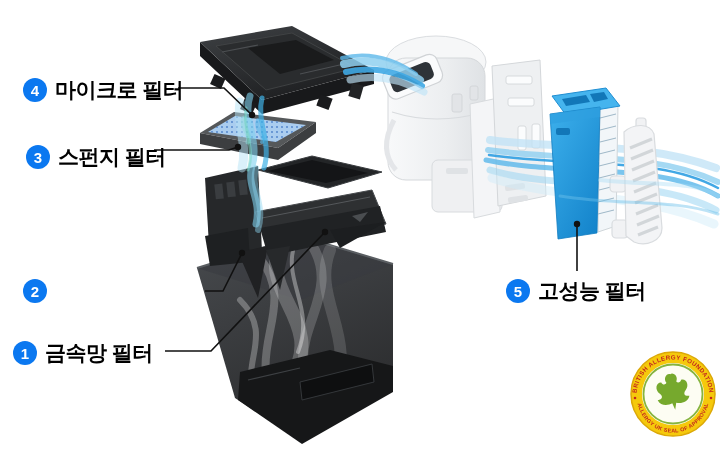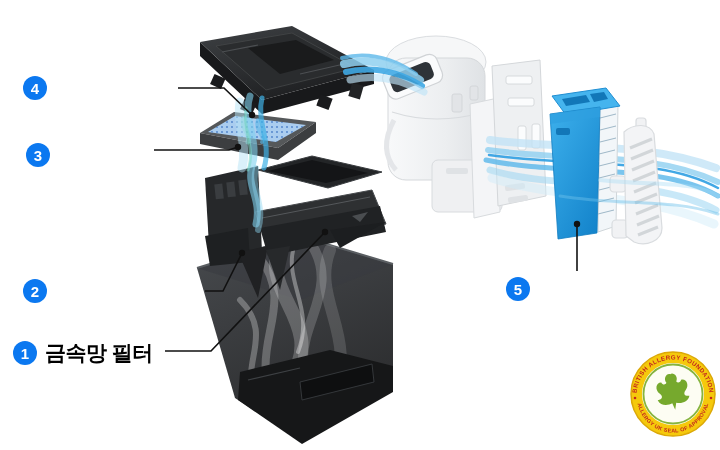--- a/index.html
+++ b/index.html
@@ -231,28 +231,31 @@
       <text font-size="5.4" font-weight="bold" fill="#c4281e" letter-spacing="0.3" font-family="Liberation Sans, sans-serif">
         <textPath href="#arcBot" startOffset="50%" text-anchor="middle">ALLERGY UK SEAL OF APPROVAL</textPath>
       </text>
       <circle cx="-38" cy="4" r="1.3" fill="#c4281e"></circle>
       <circle cx="38" cy="4" r="1.3" fill="#c4281e"></circle>
     </g>
   </svg>
 
   <div class="label-row row-4">
     <span class="num-badge">4</span>
+    <span>마이크로 필터</span>
   </div>
   <div class="label-row row-3">
     <span class="num-badge">3</span>
+    <span>스펀지 필터</span>
   </div>
   <div class="label-row row-2">
     <span class="num-badge">2</span>
   </div>
   <div class="label-row row-1">
     <span class="num-badge">1</span>
     <span>금속망 필터</span>
   </div>
   <div class="label-row row-5">
     <span class="num-badge">5</span>
+    <span>고성능 필터</span>
   </div>
 
 </div>
 
 </body></html>

